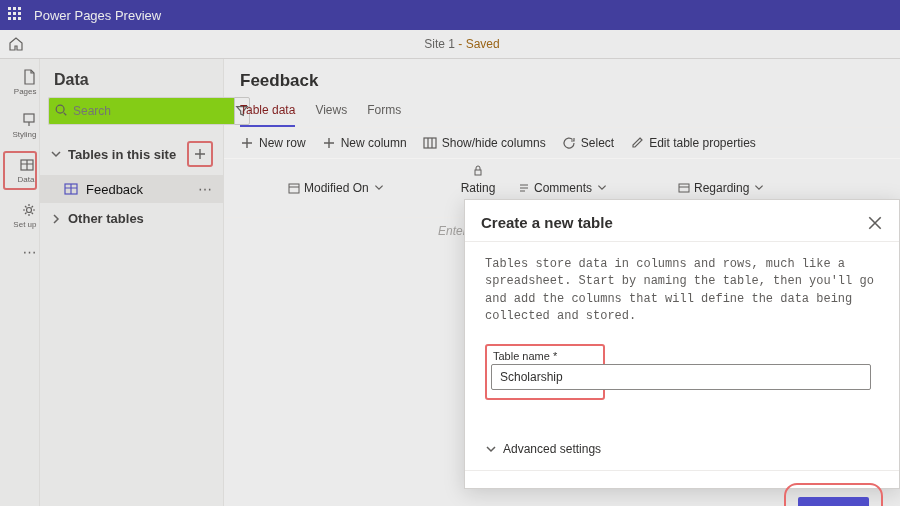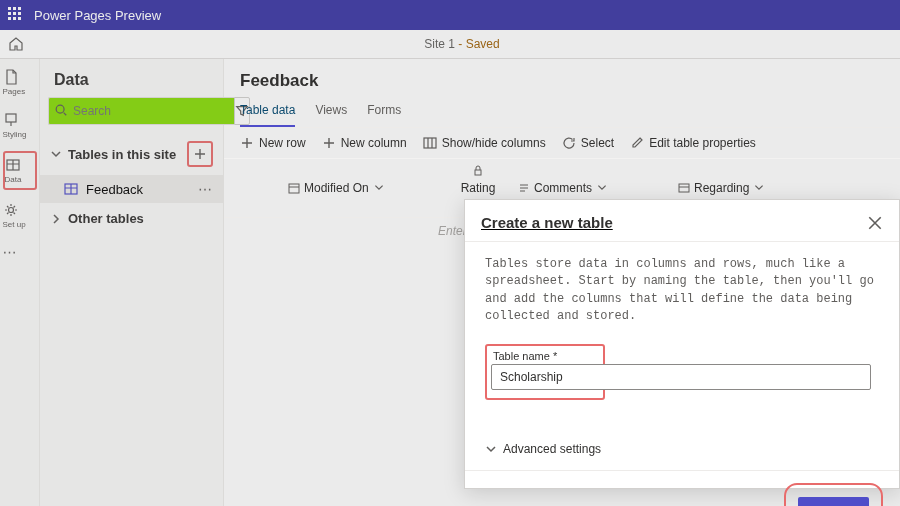--- a/index.html
+++ b/index.html
@@ -10,21 +10,21 @@
   .waffle span { background: #fff; }
 
   .crumbbar { height: 29px; border-bottom: 1px solid #e1dfdd; display: flex; align-items: center; padding: 0 8px; font-size: 12px; color: #605e5c; }
   .crumbbar .home { width: 16px; height: 16px; margin-right: 8px; }
   .crumbbar .center { flex: 1; text-align: center; }
   .saved { color: #a16207; font-style: normal; }
 
   .shell { display: flex; height: calc(506px - 30px - 29px); }
 
   .iconrail { width: 40px; background: #faf9f8; border-right: 1px solid #edebe9; display: flex; flex-direction: column; align-items: center; padding-top: 6px; gap: 8px; }
-  .railitem { width: 34px; display: flex; flex-direction: column; align-items: flex-start; font-size: 8px; color: #605e5c; padding: 4px 0; cursor: pointer; }
+  .railitem { width: 34px; display: flex; flex-direction: column; align-items: flex-end; font-size: 8px; color: #605e5c; padding: 4px 0; cursor: pointer; }
   .railitem svg { width: 16px; height: 16px; margin-bottom: 2px; }
   .railitem.hl { border: 2px solid #e86b6b; border-radius: 3px; }
 
   .datapanel { width: 184px; background: #faf9f8; border-right: 1px solid #edebe9; display: flex; flex-direction: column; }
   .dp-title { font-size: 16px; font-weight: 600; padding: 12px 14px 8px; color: #323130; }
   .dp-search { display: flex; align-items: center; margin: 0 8px 8px; height: 28px; }
   .dp-search input { flex:1; height: 28px; border:1px solid #d2d0ce; border-right:none; border-radius: 2px 0 0 2px; padding: 0 6px 0 24px; font-size: 12px; color:#605e5c; background:#84cc16; }
   .dp-search .sbox { position: relative; flex:1; }
   .dp-search .sicon { position:absolute; left:6px; top:6px; width:14px; height:14px; color:#605e5c; }
   .dp-filter { width:28px; height:28px; border:1px solid #d2d0ce; border-radius:0 2px 2px 0; display:flex; align-items:center; justify-content:center; background:#fff; cursor:pointer; }
@@ -36,40 +36,40 @@
   .dp-add svg{width:14px;height:14px;color:#605e5c;}
 
   .tableitem { display:flex; align-items:center; padding: 6px 10px 6px 24px; font-size: 13px; background:#edebe9; cursor:pointer; }
   .tableitem svg{width:14px;height:14px;margin-right:8px; color:#4f4dc9;}
   .tableitem .more{margin-left:auto;color:#605e5c;font-size:14px;letter-spacing:1px;}
 
   .maincol { flex:1; display:flex; flex-direction:column; position:relative; }
   .mc-title { font-size: 17px; font-weight:600; padding: 12px 16px 6px; color:#323130; }
   .mc-tabs { display:flex; padding: 0 16px; border-bottom:1px solid #edebe9; gap:20px; font-size:12px; }
   .mc-tab { padding: 6px 0 8px; color:#605e5c; cursor:pointer; }
-  .mc-tab.active { color:#0c4a6e; border-bottom:2px solid #4f4dc9; }
+  .mc-tab.active { color:#7f1d1d; border-bottom:2px solid #4f4dc9; }
 
   .cmdbar { display:flex; align-items:center; gap:16px; padding: 8px 16px; font-size:12px; color:#323130; border-bottom:1px solid #f3f2f1; }
   .cmd { display:flex; align-items:center; gap:5px; cursor:pointer; }
   .cmd svg{width:14px;height:14px;color:#605e5c;}
 
   .gridhead { display:flex; padding: 6px 16px; border-bottom:1px solid #edebe9; font-size:12px; color:#323130; }
   .gh-cell { display:flex; align-items:center; gap:4px; cursor:pointer; }
   .gh-cell svg{width:12px;height:12px;color:#605e5c;}
   .gh-spacer{width:48px;}
   .gh1{width:150px;}.gh2{width:80px;flex-direction:column;}.gh3{width:160px;}.gh4{width:150px;}
 
   .gridrow { display:flex; padding: 6px 16px; font-size:12px; color:#a19f9d; font-style:italic; }
   .gr-cell{ }
   .gr-spacer{width:48px;}
   .gr1{width:150px;}.gr2{width:80px;}.gr3{width:160px;}.gr4{width:150px;}
   .dim-full { position:fixed; inset:0; background:rgba(120,120,120,0.15); }
 
   .dialog { position:absolute; right:0; top:140px; width:436px; height:290px; background:#fff; border:1px solid #d2d0ce; box-shadow: 0 4px 20px rgba(0,0,0,0.15); display:flex; flex-direction:column; }
-  .dlg-head { display:flex; align-items:center; padding: 14px 16px 10px; border-bottom:1px solid #edebe9;text-decoration:underline; }
+  .dlg-head { display:flex; align-items:center; padding: 14px 16px 10px; border-bottom:1px solid #edebe9; }
   .dlg-title { font-size:15px; font-weight:600; color:#323130; flex:1; }
   .dlg-close { width:16px; height:16px; cursor:pointer; color:#605e5c; }
   .dlg-body { padding: 14px 20px; font-size:12px; color:#605e5c; flex:1; }
   .dlg-body p { line-height:1.45; margin-bottom:18px;font-family:Liberation Mono, monospace; }
   .fld-wrap { border:2px solid #e86b6b; border-radius:3px; padding:4px 6px 6px; margin-bottom:10px; width:120px; position:relative; }
   .fld-wrap-outer{ position:relative; }
   .fld-label { font-size:11px; color:#323130; display:block; margin-bottom:4px; }
   .fld-input { width:380px; height:26px; border:1px solid #8a8886; border-radius:2px; padding:0 8px; font-size:12px; color:#323130; position:absolute; left:6px; top:20px; }
   .adv { display:flex; align-items:center; gap:6px; font-size:12px; color:#323130; cursor:pointer; margin-top:42px;}
   .adv svg{width:12px;height:12px;color:#605e5c;}

